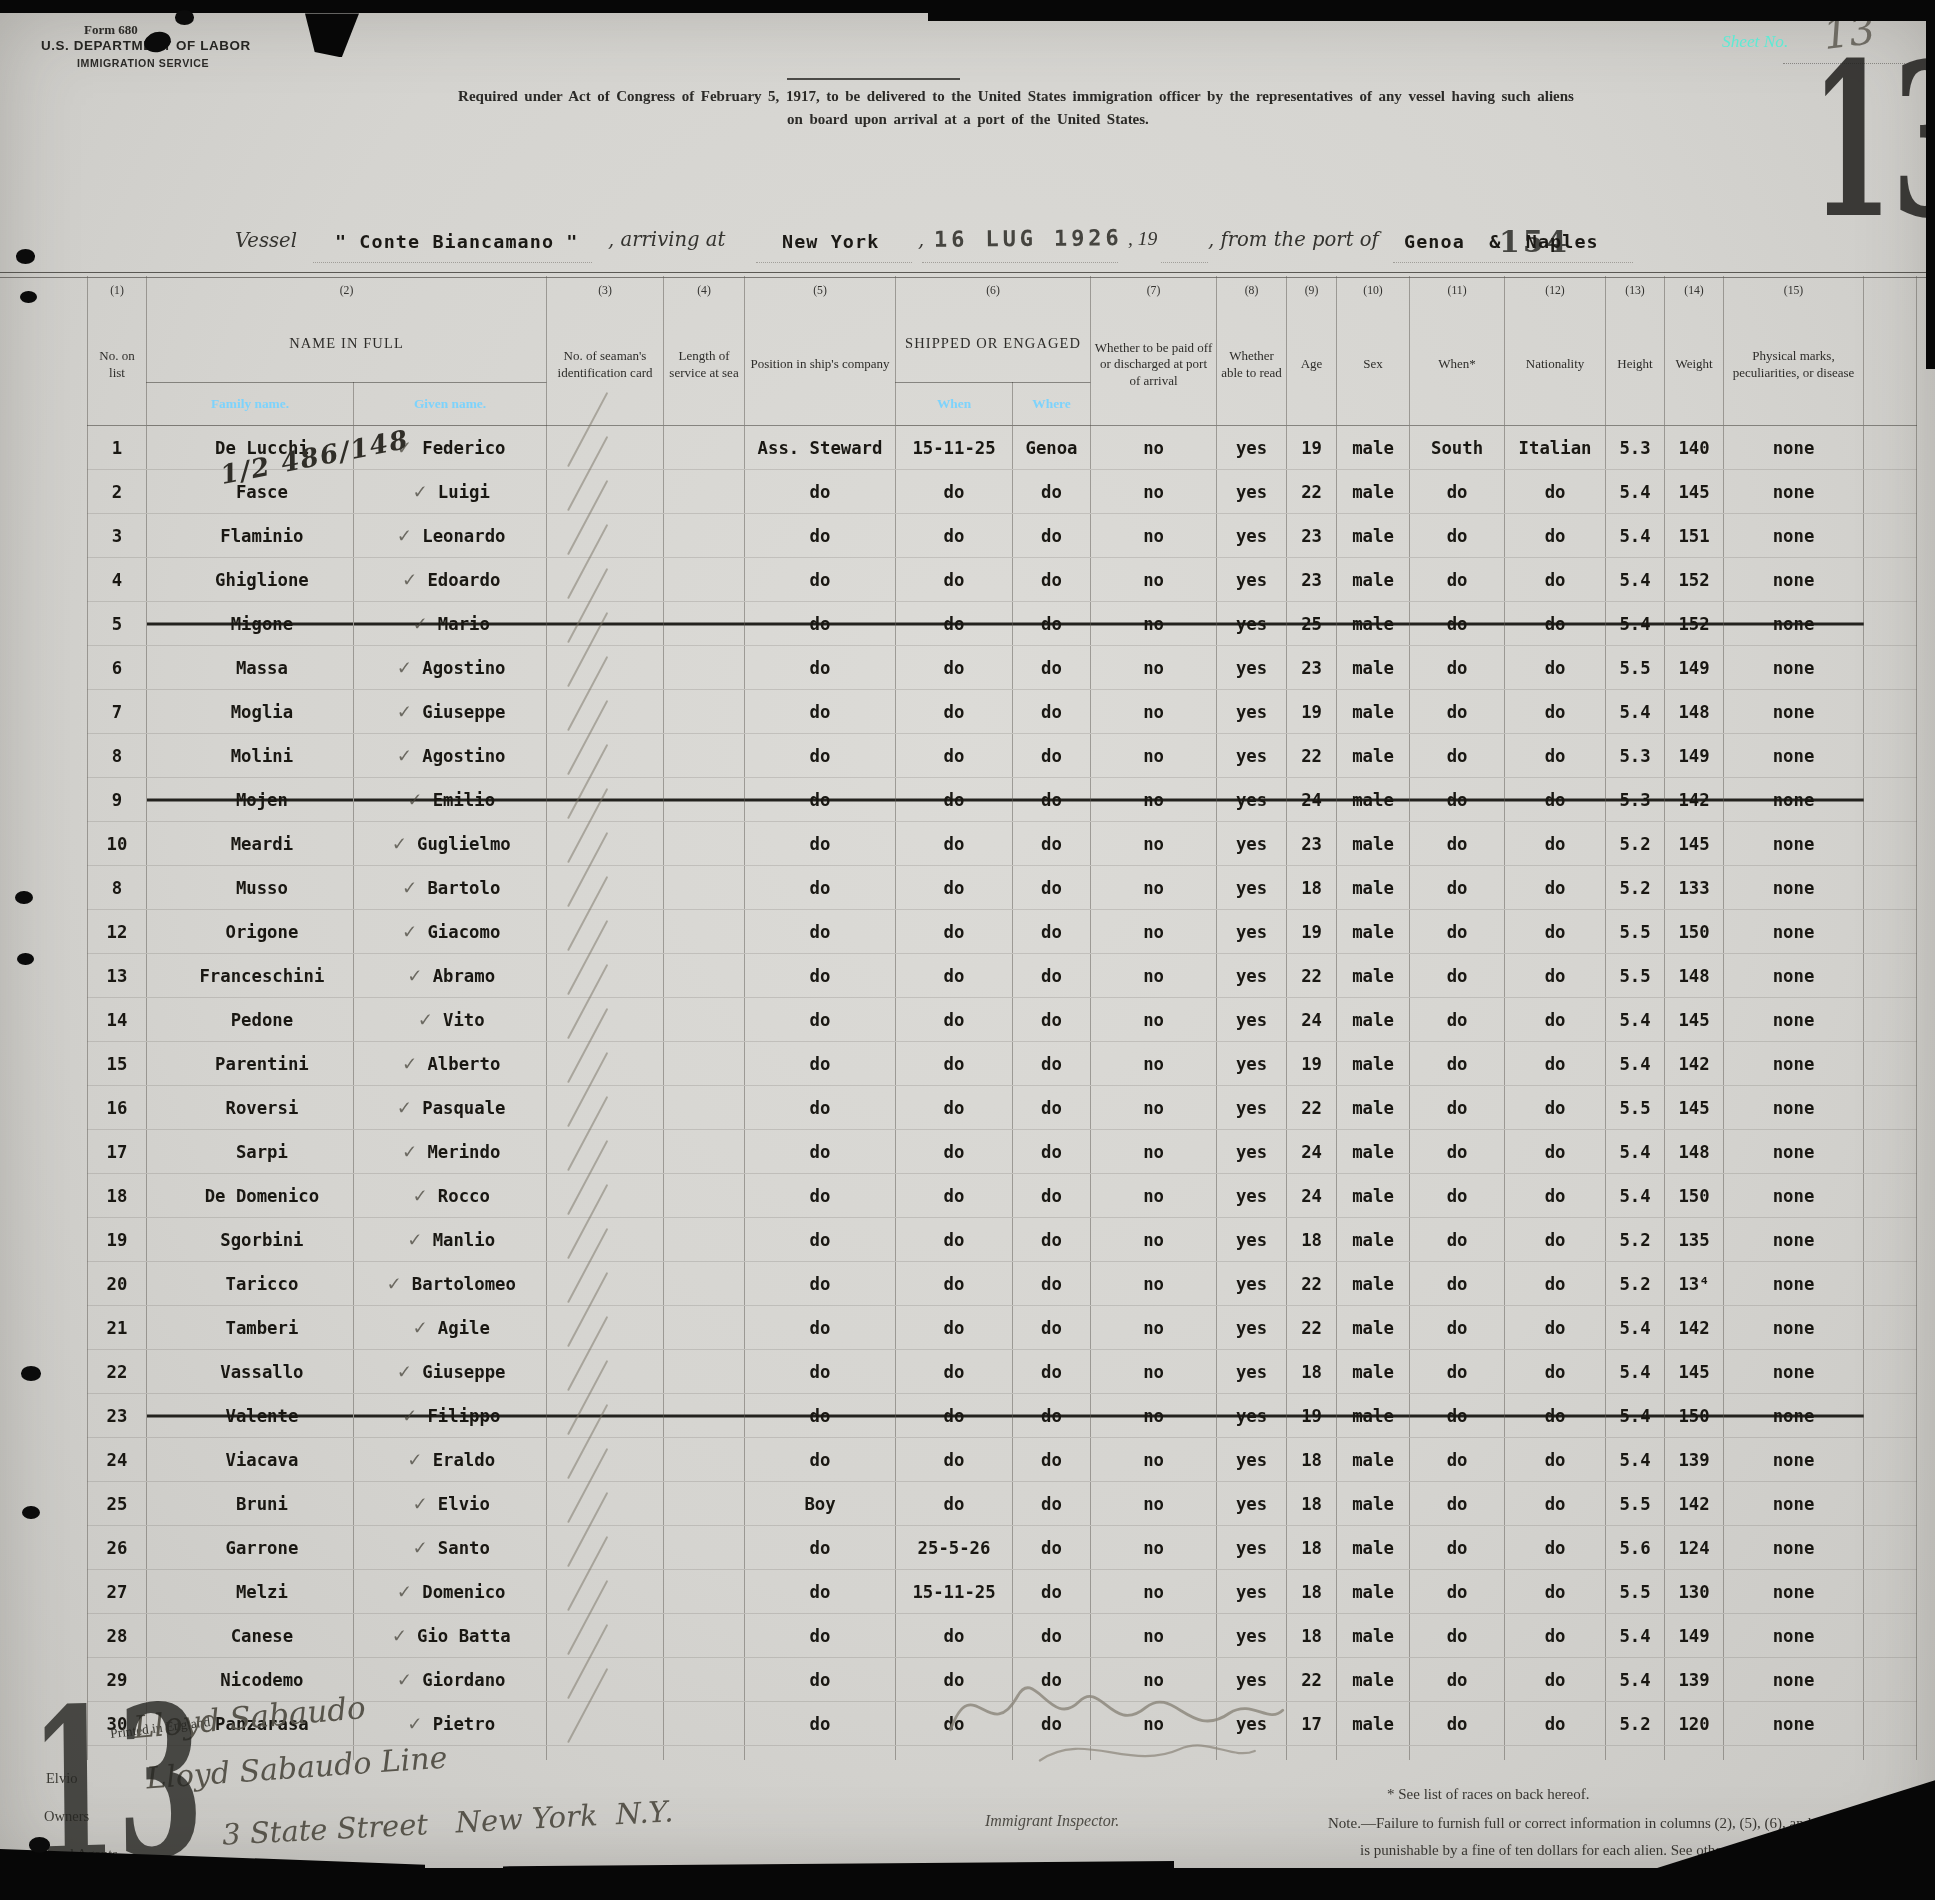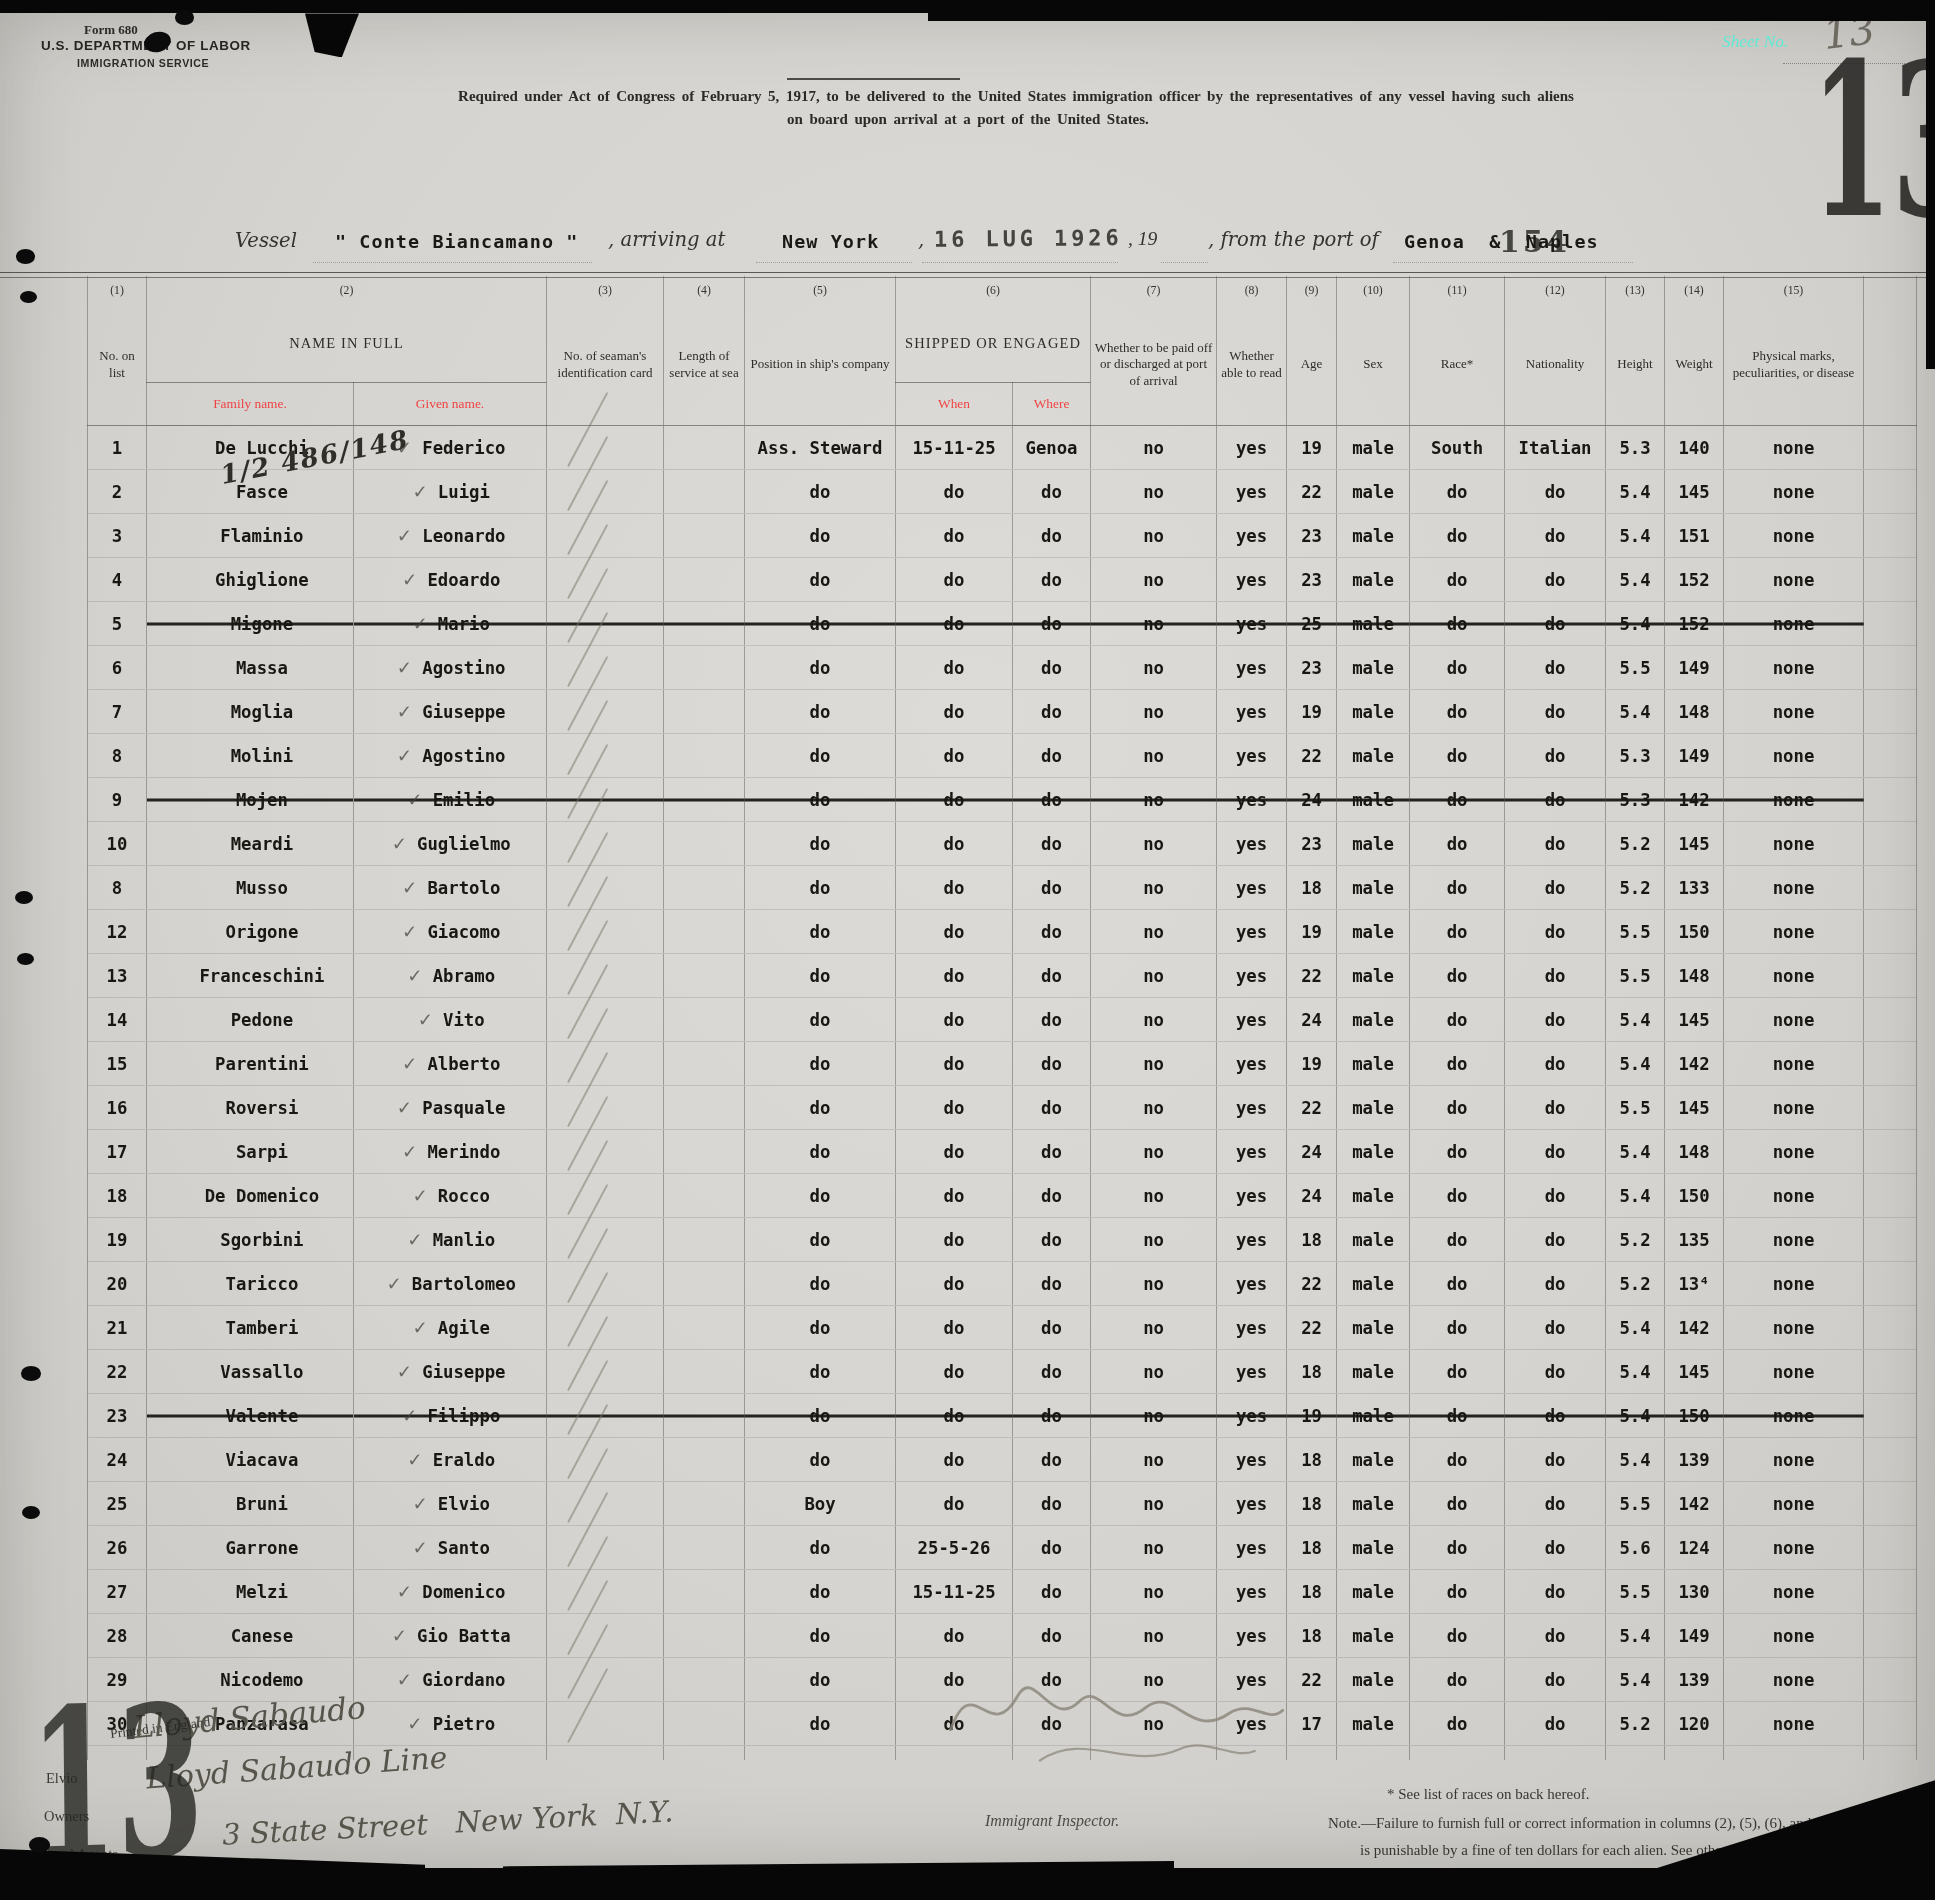--- a/index.html
+++ b/index.html
@@ -50,21 +50,21 @@
   .topline{position:absolute;left:0;top:272px;width:1936px;height:3.9px;
         border-top:1.7px solid rgba(60,58,53,.8);border-bottom:1.1px solid rgba(60,58,53,.6);}
   table.t{position:absolute;left:87px;top:276px;width:1827px;border-collapse:collapse;
         table-layout:fixed;}
   .t th,.t td{border-left:0.6px solid rgba(95,92,85,.5);padding:0 2.2px;overflow:visible;}
   .t tr > *:last-child{border-right:0.6px solid rgba(95,92,85,.5);}
   .rA th{height:28px;border-bottom:none;font-weight:normal;font-size:11.7px;color:#343330;vertical-align:middle;}
   .rB th{height:78px;font-weight:normal;font-size:13px;line-height:1.25;color:#2e2d2a;
         vertical-align:middle;border-bottom:1.1px solid rgba(66,64,59,.55);}
   .rB th.big{font-size:14.5px;letter-spacing:1.1px;}
-  .rC th{height:42px;font-weight:normal;font-size:13.4px;color:#ef4444;vertical-align:middle;
+  .rC th{height:42px;font-weight:bold;font-size:13.4px;color:#7dd3fc;vertical-align:middle;
         border-bottom:1.1px solid rgba(66,64,59,.6);}
   tr.row{height:44px;}
   tr.row td{border-bottom:0.6px solid rgba(110,106,98,.22);
         font-family:"DejaVu Sans Mono",monospace;font-weight:bold;font-size:17.3px;
         color:#191712;text-align:center;vertical-align:middle;}
   tr.filler{height:14.5px;}
   tr.filler td{border-bottom:none;}
   td.c-no{font-family:"Liberation Serif",serif;font-size:18.4px;font-weight:bold;color:#211f1c;}
   td.c-family{text-align:left;padding-left:26px;position:relative;}
   td.c-given{text-align:left;padding-left:4.5px;}
@@ -170,21 +170,21 @@
         <th rowspan="2">No. on list</th>
         <th colspan="2" class="big">NAME IN FULL</th>
         <th rowspan="2">No. of seaman's identification card</th>
         <th rowspan="2">Length of service at sea</th>
         <th rowspan="2">Position in ship's company</th>
         <th colspan="2" class="big">SHIPPED OR ENGAGED</th>
         <th rowspan="2">Whether to be paid off or discharged at port of arrival</th>
         <th rowspan="2">Whether able to read</th>
         <th rowspan="2">Age</th>
         <th rowspan="2">Sex</th>
-        <th rowspan="2">Race*</th>
+        <th rowspan="2">When*</th>
         <th rowspan="2">Nationality</th>
         <th rowspan="2">Height</th>
         <th rowspan="2">Weight</th>
         <th rowspan="2">Physical marks, peculiarities, or disease</th>
         <th rowspan="2"></th>
       </tr>
       <tr class="rC">
         <th>Family name.</th>
         <th>Given name.</th>
         <th>When</th>

